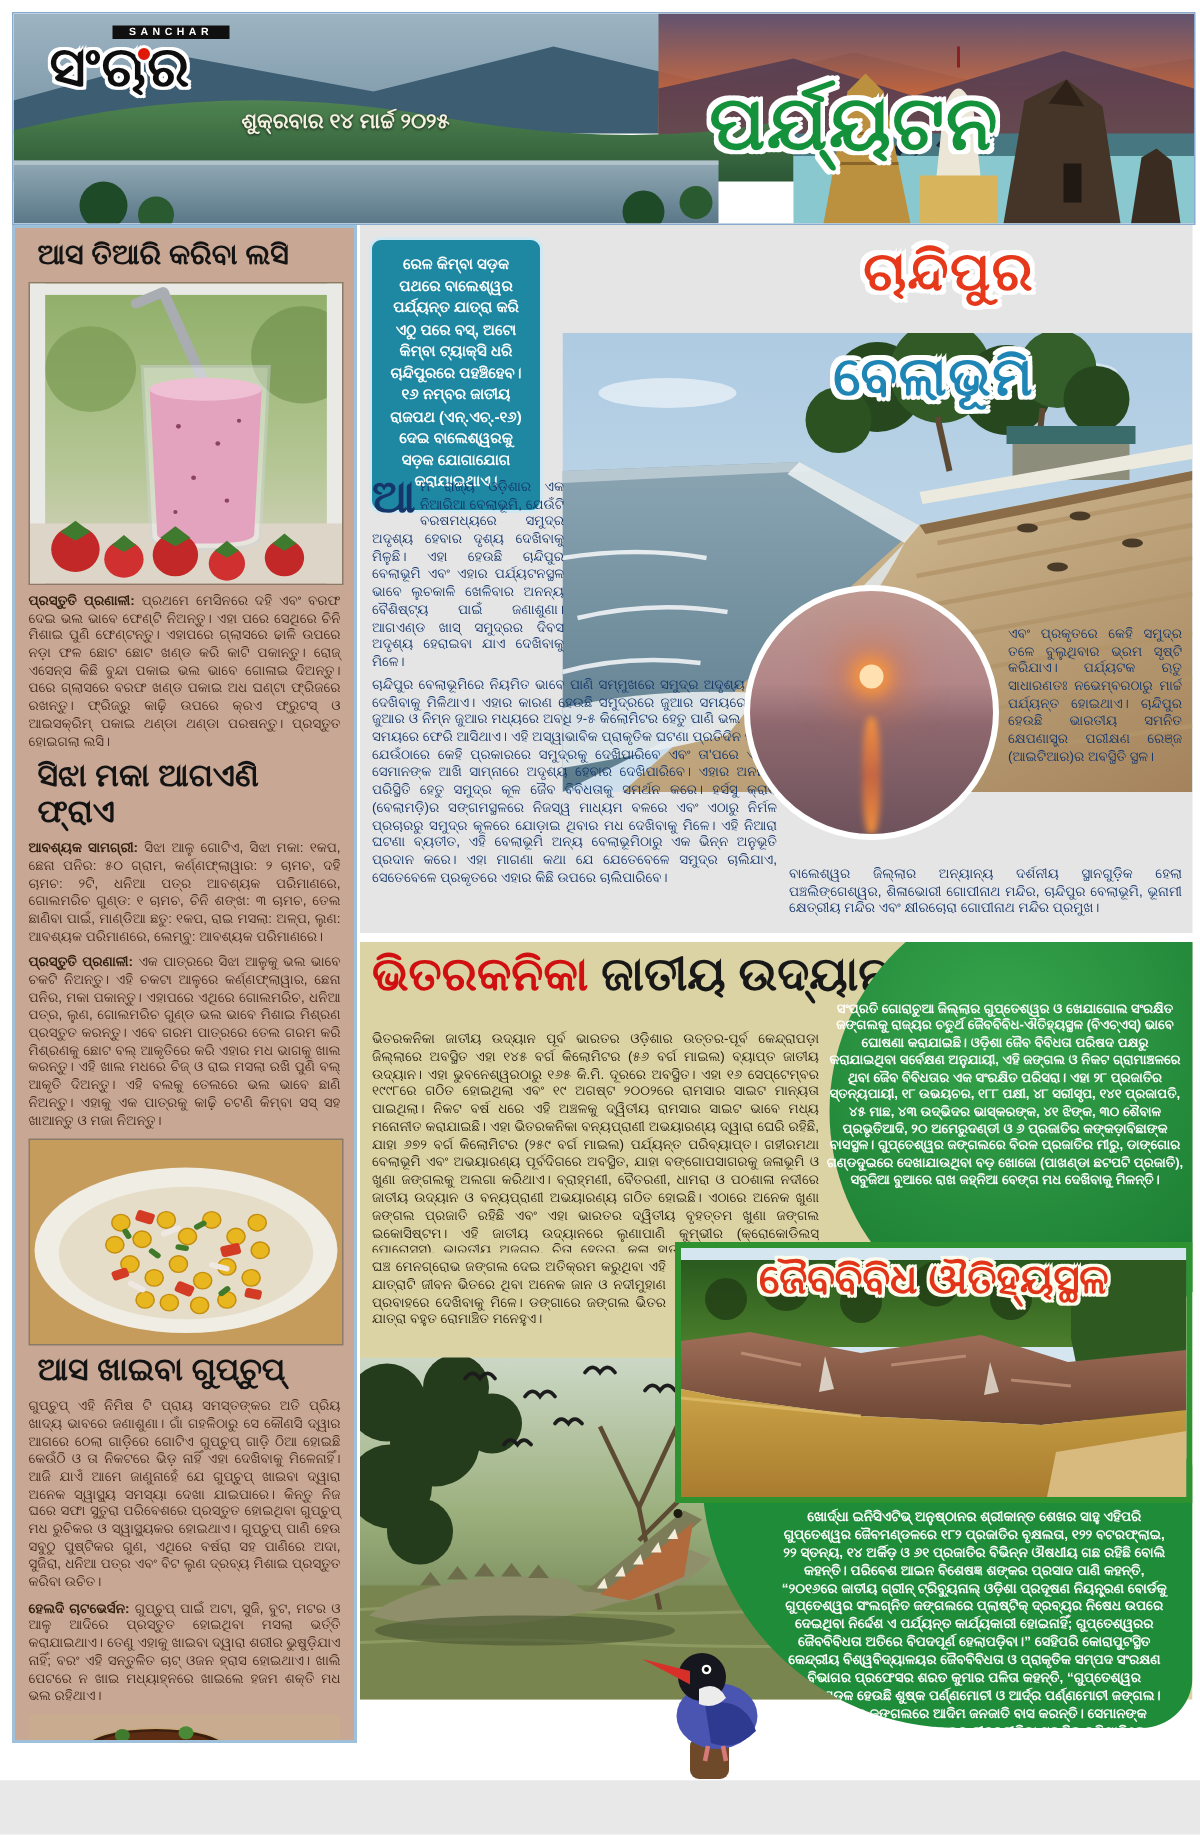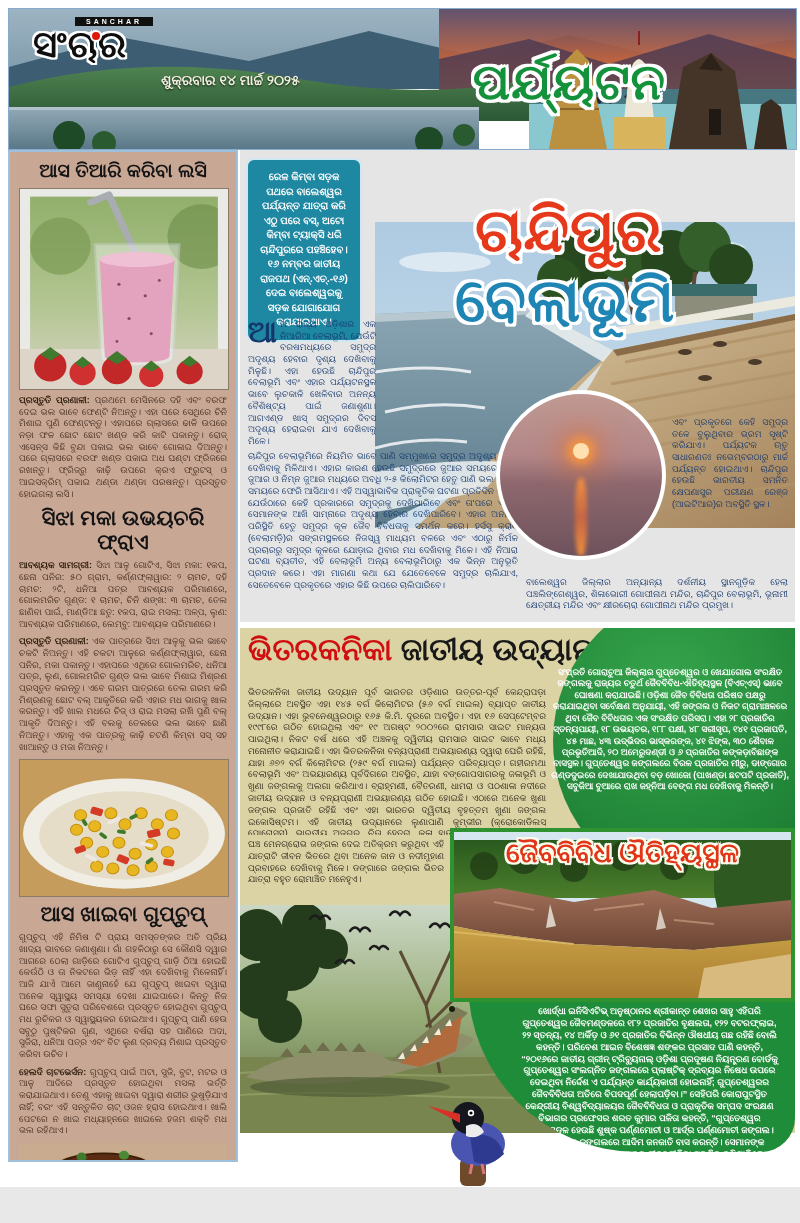--- a/index.html
+++ b/index.html
@@ -18,33 +18,33 @@
             background:#e01808;border:2px solid #fff;}
   .masthead-date{position:absolute;left:152px;top:37px;color:#f4f0e0;font-size:14px;font-weight:bold;
                  text-shadow:0 1px 2px rgba(0,0,0,.75);margin-top:26px;}
   .section-title{position:absolute;left:0;right:130px;top:44px;text-align:right;
      font-size:50px;font-weight:bold;color:#14913b;letter-spacing:1px;
      text-shadow:-3px -3px 0 #fff,3px -3px 0 #fff,-3px 3px 0 #fff,3px 3px 0 #fff,0 -3px 0 #fff,0 3px 0 #fff,-3px 0 0 #fff,3px 0 0 #fff;}
 
   
   .left-col{position:absolute;left:8px;top:150px;width:230px;height:1012px;background:#c9a795;
             border:2px solid #9fc0da;box-sizing:border-box;padding:4px 9px;overflow:hidden;}
-  .left-title{font-size:19px;text-align:center;margin:4px 6px 6px;color:#141414;font-weight:bold;}
+  .left-title{font-size:19px;text-align:left;margin:4px 6px 6px;color:#141414;font-weight:bold;}
   .lphoto{display:block;width:100%;border:1px solid #8a7a6a;margin:2px 0 5px;}
   .left-col p{font-size:9px;line-height:1.3;color:#40291b;text-align:justify;margin:0 0 6px;}
   .lead-in{font-weight:bold;color:#33200f;}
 
   
   .chandipur{position:absolute;left:240px;top:150px;width:555px;height:472px;background:#e5e5e5;overflow:hidden;}
   .beach-photo{position:absolute;right:0;top:72px;width:420px;height:306px;}
   .kicker{position:absolute;left:6px;top:8px;width:116px;background:#1e87a2;border:2px solid #cfe8f2;
           border-radius:8px;color:#fff;font-size:10px;font-weight:bold;text-align:center;
           padding:10px 7px;box-sizing:border-box;line-height:1.45;}
-  .hl{position:absolute;font-weight:bold;font-size:60px;letter-spacing:1px;text-align:left;
-     text-shadow:-3px -3px 0 #fff,3px -3px 0 #fff,-3px 3px 0 #fff,3px 3px 0 #fff,0 -3px 0 #fff,0 3px 0 #fff,-3px 0 0 #fff,3px 0 0 #fff;margin-top:36px;}
+  .hl{position:absolute;font-weight:bold;font-size:36px;letter-spacing:1px;text-align:center;
+     text-shadow:-3px -3px 0 #fff,3px -3px 0 #fff,-3px 3px 0 #fff,3px 3px 0 #fff,0 -3px 0 #fff,0 3px 0 #fff,-3px 0 0 #fff,3px 0 0 #fff;}
   .hl1{left:235px;top:10px;width:315px;color:#e6391b;}
   .hl2{left:215px;top:80px;width:335px;color:#1e85b5;}
   .sun-circle{position:absolute;left:256px;top:240px;width:170px;height:170px;border-radius:50%;
       border:4px solid #fff;box-sizing:border-box;overflow:hidden;z-index:3;
       background:linear-gradient(180deg,#c09a92 0%,#b28688 38%,#8e686e 55%,#6e525c 100%);}
   .sun-disc{position:absolute;left:50%;top:30%;width:16px;height:16px;margin-left:-8px;border-radius:50%;
       background:#ffe0b0;box-shadow:0 0 10px 6px rgba(250,150,60,.85),0 0 26px 18px rgba(230,110,50,.4);}
   .sun-reflection{position:absolute;left:50%;top:52%;width:12px;height:48%;margin-left:-6px;
       background:linear-gradient(180deg,rgba(255,150,60,.85),rgba(255,110,40,.55),rgba(255,150,60,.9));
       filter:blur(2px);border-radius:40%;}
@@ -179,21 +179,21 @@
         <circle cx="96" cy="190" r="15" fill="#c32828"></circle>
           <path d="M86,178 L96,170 L106,178 L96,184 Z" fill="#3f7a2e"></path>
         <circle cx="130" cy="196" r="12" fill="#d03030"></circle>
           <path d="M122,187 L130,180 L138,187 L130,192 Z" fill="#3f7a2e"></path>
         <circle cx="168" cy="192" r="13" fill="#c32828"></circle>
           <path d="M160,182 L168,175 L176,182 L168,187 Z" fill="#3f7a2e"></path>
       </g>
     </svg>
     <p><span class="lead-in">ପ୍ରସ୍ତୁତି ପ୍ରଣାଳୀ:</span> <span>ପ୍ରଥମେ ମେସିନରେ ଦହି ଏବଂ ବରଫ ଦେଇ ଭଲ ଭାବେ ଫେଣ୍ଟି ନିଅନ୍ତୁ। ଏହା ପରେ ସେଥିରେ ଚିନି ମିଶାଇ ପୁଣି ଫେଣ୍ଟନ୍ତୁ। ଏହାପରେ ଗ୍ଲାସରେ ଢାଳି ଉପରେ ନଡ଼ା ଫଳ ଛୋଟ ଛୋଟ ଖଣ୍ଡ କରି କାଟି ପକାନ୍ତୁ। ରୋଜ୍ ଏସେନ୍ସ କିଛି ବୁନ୍ଦା ପକାଇ ଭଲ ଭାବେ ଗୋଳାଇ ଦିଅନ୍ତୁ। ପରେ ଗ୍ଲାସରେ ବରଫ ଖଣ୍ଡ ପକାଇ ଅଧ ଘଣ୍ଟା ଫ୍ରିଜରେ ରଖନ୍ତୁ। ଫ୍ରିଜ୍‌ରୁ କାଢ଼ି ଉପରେ କ୍ରଏ ଫ୍ରୁଟସ୍ ଓ ଆଇସକ୍ରିମ୍ ପକାଇ ଥଣ୍ଡା ଥଣ୍ଡା ପରଷନ୍ତୁ। ପ୍ରସ୍ତୁତ ହୋଇଗଲା ଲସି।</span></p>
 
-    <div class="left-title" style="font-size:21px">ସିଝା ମକା ଉଭୟଚରି ଫ୍ରାଏ</div>
+    <div class="left-title" style="font-size:21px">ସିଝା ମକା ଆଗଏଣି ଫ୍ରାଏ</div>
     <p><span class="lead-in">ଆବଶ୍ୟକ ସାମଗ୍ରୀ:</span> <span>ସିଝା ଆଳୁ ଗୋଟିଏ, ସିଝା ମକା: ୧କପ, ଛେନା ପନିର: ୫୦ ଗ୍ରାମ, କର୍ଣ୍ଣଫ୍ଲାୱାର: ୨ ଚାମଚ, ଦହି ଚାମଚ: ୨ଟି, ଧନିଆ ପତ୍ର ଆବଶ୍ୟକ ପରିମାଣରେ, ଗୋଲମରିଚ ଗୁଣ୍ଡ: ୧ ଚାମଚ, ଚିନି ଶଙ୍ଖ: ୩ ଚାମଚ, ତେଲ ଛାଣିବା ପାଇଁ, ମାଣ୍ଡିଆ ଛତୁ: ୧କପ, ରାଇ ମସଲା: ଅଳ୍ପ, ଲୁଣ: ଆବଶ୍ୟକ ପରିମାଣରେ, ଲେମ୍ବୁ: ଆବଶ୍ୟକ ପରିମାଣରେ।</span></p>
     <p><span class="lead-in">ପ୍ରସ୍ତୁତି ପ୍ରଣାଳୀ:</span> <span>ଏକ ପାତ୍ରରେ ସିଝା ଆଳୁକୁ ଭଲ ଭାବେ ଚକଟି ନିଅନ୍ତୁ। ଏହି ଚକଟା ଆଳୁରେ କର୍ଣ୍ଣଫ୍ଲାୱାର, ଛେନା ପନିର, ମକା ପକାନ୍ତୁ। ଏହାପରେ ଏଥିରେ ଗୋଲମରିଚ, ଧନିଆ ପତ୍ର, ଲୁଣ, ଗୋଲମରିଚ ଗୁଣ୍ଡ ଭଲ ଭାବେ ମିଶାଇ ମିଶ୍ରଣ ପ୍ରସ୍ତୁତ କରନ୍ତୁ। ଏବେ ଗରମ ପାତ୍ରରେ ତେଲ ଗରମ କରି ମିଶ୍ରଣକୁ ଛୋଟ ବଲ୍ ଆକୃତିରେ କରି ଏହାର ମଧ ଭାଗକୁ ଖାଲ କରନ୍ତୁ। ଏହି ଖାଲ ମଧରେ ଚିଜ୍ ଓ ରାଇ ମସଲା ରଖି ପୁଣି ବଲ୍ ଆକୃତି ଦିଅନ୍ତୁ। ଏହି ବଲକୁ ତେଲରେ ଭଲ ଭାବେ ଛାଣି ନିଅନ୍ତୁ। ଏହାକୁ ଏକ ପାତ୍ରକୁ କାଢ଼ି ଚଟଣି କିମ୍ବା ସସ୍ ସହ ଖାଆନ୍ତୁ ଓ ମଜା ନିଅନ୍ତୁ।</span></p>
 
     <svg class="lphoto" style="height:136px" viewBox="0 0 206 148" preserveAspectRatio="none">
       <rect width="206" height="148" fill="#c59c5c"></rect>
       <ellipse cx="103" cy="80" rx="100" ry="60" fill="#f0ede4"></ellipse>
       <ellipse cx="103" cy="82" rx="84" ry="48" fill="#e6ddc8"></ellipse>
       <g fill="#e8b61e" stroke="#c38d10" stroke-width="1">
         <circle cx="60" cy="60" r="6"></circle>
           <circle cx="74" cy="72" r="6"></circle>

